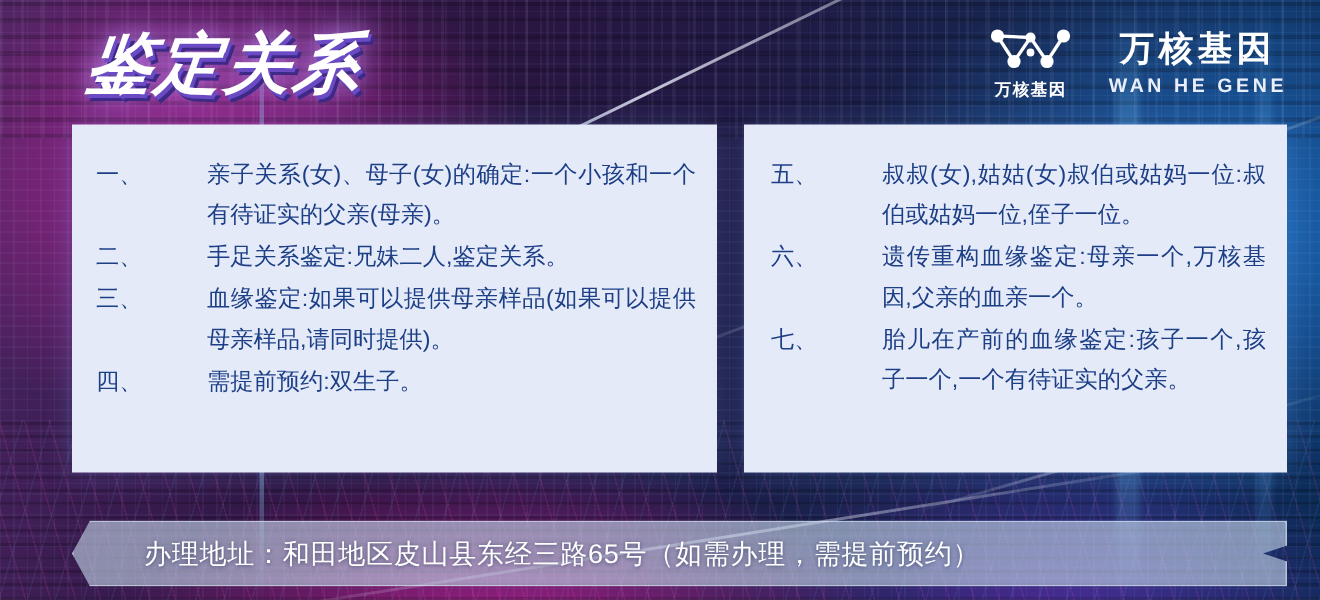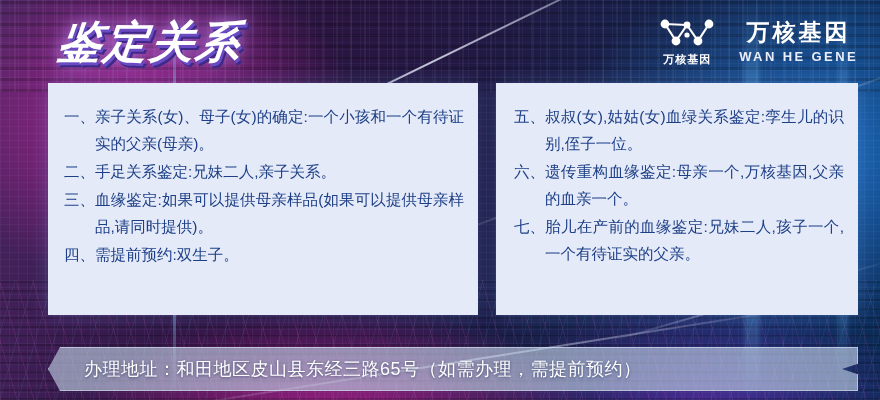--- a/index.html
+++ b/index.html
@@ -69,29 +69,29 @@
   
   .panel{position:absolute;background:#e5eaf9;box-shadow:0 0 18px rgba(120,170,255,.25);}
   .panel-left{left:48px;top:83px;width:430px;height:232px;}
   .panel-right{left:496px;top:83px;width:362px;height:232px;}
   .items{margin:0;padding:0;list-style:none;}
   .panel-left .items{padding:20px 14px 0 16px;}
   .panel-right .items{padding:20px 14px 0 18px;}
   .item{display:flex;color:#1d3f86;font-size:15.5px;line-height:27px;margin-bottom:1px;
         font-family:"Liberation Sans","DejaVu Sans",sans-serif;}
   .item-num{flex:0 0 auto;white-space:nowrap;}
-  .item-text{flex:1 1 auto;text-align:justify;}
+  .item-text{flex:1 1 auto;text-align:justify;margin-left:43px;}
 
   
   .addr{position:absolute;left:48px;top:347px;width:810px;height:44px;}
   .addr-shape{position:absolute;inset:0;background:rgba(193,212,231,.62);
     border:1px solid rgba(226,239,252,.55);
     -webkit-clip-path:polygon(12px 0, 100% 0, 100% 38%, calc(100% - 16px) 50%, 100% 62%, 100% 100%, 12px 100%, 0 50%);
     clip-path:polygon(12px 0, 100% 0, 100% 38%, calc(100% - 16px) 50%, 100% 62%, 100% 100%, 12px 100%, 0 50%);}
-  .addr-text{position:absolute;left:36px;top:0;height:44px;display:flex;align-items:center;
+  .addr-text{position:absolute;left:48px;top:0;height:44px;display:flex;align-items:center;
              color:#ffffff;font-size:18px;letter-spacing:.5px;white-space:nowrap;
              text-shadow:0 1px 3px rgba(10,20,60,.55);
              font-family:"Liberation Sans","DejaVu Sans",sans-serif;}
 </style>
 </head>
 <body>
 
 <div class="stage">
 
   <div class="bg"></div>
@@ -136,46 +136,46 @@
   </div>
 
   <div class="panel panel-left">
     <ul class="items">
         <li class="item">
           <span class="item-num">一、</span>
           <span class="item-text">亲子关系(女)、母子(女)的确定:一个小孩和一个有待证实的父亲(母亲)。</span>
         </li>
         <li class="item">
           <span class="item-num">二、</span>
-          <span class="item-text">手足关系鉴定:兄妹二人,亲子关系。</span>
+          <span class="item-text">手足关系鉴定:兄妹二人,鉴定关系。</span>
         </li>
         <li class="item">
           <span class="item-num">三、</span>
           <span class="item-text">血缘鉴定:如果可以提供母亲样品(如果可以提供母亲样品,请同时提供)。</span>
         </li>
         <li class="item">
           <span class="item-num">四、</span>
           <span class="item-text">需提前预约:双生子。</span>
         </li>
       </ul>
   </div>
 
   <div class="panel panel-right">
     <ul class="items">
         <li class="item">
           <span class="item-num">五、</span>
-          <span class="item-text">叔叔(女),姑姑(女)血绿关系鉴定:孪生儿的识别,侄子一位。</span>
+          <span class="item-text">叔叔(女),姑姑(女)叔伯或姑妈一位:叔伯或姑妈一位,侄子一位。</span>
         </li>
         <li class="item">
           <span class="item-num">六、</span>
           <span class="item-text">遗传重构血缘鉴定:母亲一个,万核基因,父亲的血亲一个。</span>
         </li>
         <li class="item">
           <span class="item-num">七、</span>
-          <span class="item-text">胎儿在产前的血缘鉴定:兄妹二人,孩子一个,一个有待证实的父亲。</span>
+          <span class="item-text">胎儿在产前的血缘鉴定:孩子一个,孩子一个,一个有待证实的父亲。</span>
         </li>
       </ul>
   </div>
 
   <div class="addr">
     <div class="addr-shape"></div>
     <div class="addr-text">办理地址：和田地区皮山县东经三路65号（如需办理，需提前预约）</div>
   </div>
 
 </div>

